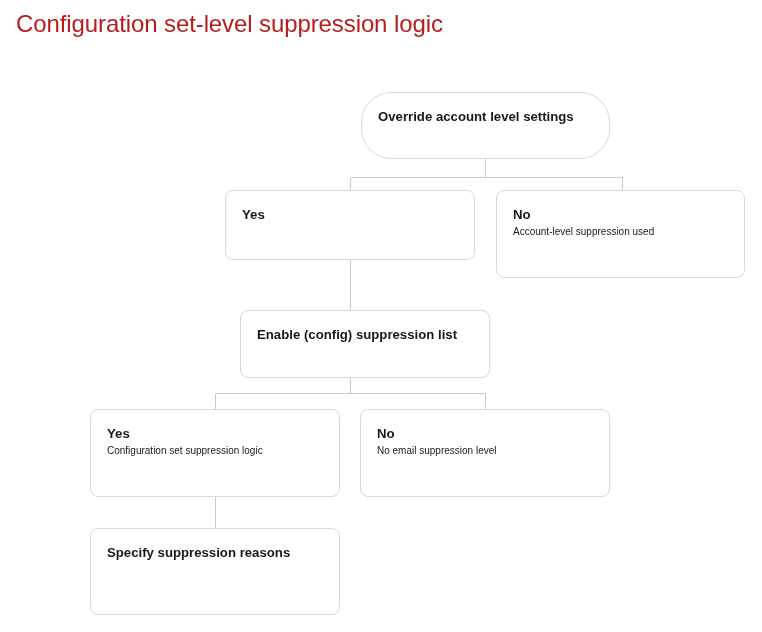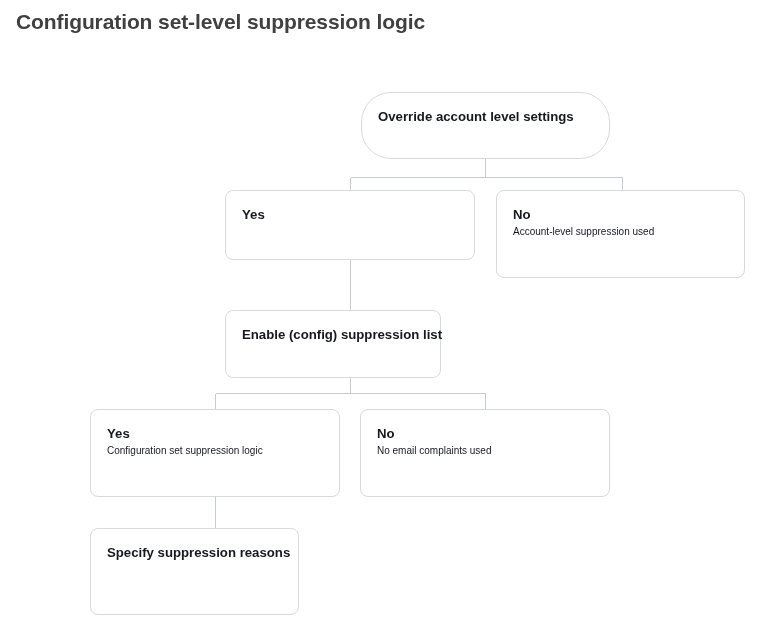--- a/index.html
+++ b/index.html
@@ -12,23 +12,23 @@
     height: 632px;
     position: relative;
     font-family: "Liberation Sans", sans-serif;
     -webkit-font-smoothing: antialiased;
   }
 
   #page-title {
     position: absolute;
     left: 16px;
     top: 10px;
-    font-size: 21px;
-    font-weight: bold;
-    color: #404040;
+    font-size: 24px;
+    font-weight: normal;
+    color: #b91c1c;
     letter-spacing: -0.1px;
     white-space: nowrap;
   }
 
   #flow-canvas {
     position: absolute;
     left: 0;
     top: 0;
     width: 762px;
     height: 632px;
@@ -103,32 +103,32 @@
   <div class="node-box" style="left:225px; top:190px; width:250px; height:70px;">
     <div class="node-title">Yes</div>
 
   </div>
 
   <div class="node-box" style="left:496px; top:190px; width:249px; height:88px;">
     <div class="node-title">No</div>
     <div class="node-subtitle">Account-level suppression used</div>
   </div>
 
-  <div class="node-box" style="left:225px; top:310px; width:216px; height:68px;">
+  <div class="node-box" style="left:240px; top:310px; width:250px; height:68px;">
     <div class="node-title">Enable (config) suppression list</div>
 
   </div>
 
   <div class="node-box" style="left:90px; top:409px; width:250px; height:88px;">
     <div class="node-title">Yes</div>
     <div class="node-subtitle">Configuration set suppression logic</div>
   </div>
 
   <div class="node-box" style="left:360px; top:409px; width:250px; height:88px;">
     <div class="node-title">No</div>
-    <div class="node-subtitle">No email complaints used</div>
+    <div class="node-subtitle">No email suppression level</div>
   </div>
 
-  <div class="node-box" style="left:90px; top:528px; width:209px; height:87px;">
+  <div class="node-box" style="left:90px; top:528px; width:250px; height:87px;">
     <div class="node-title">Specify suppression reasons</div>
   </div>
 
 </div>
 
 </body></html>

